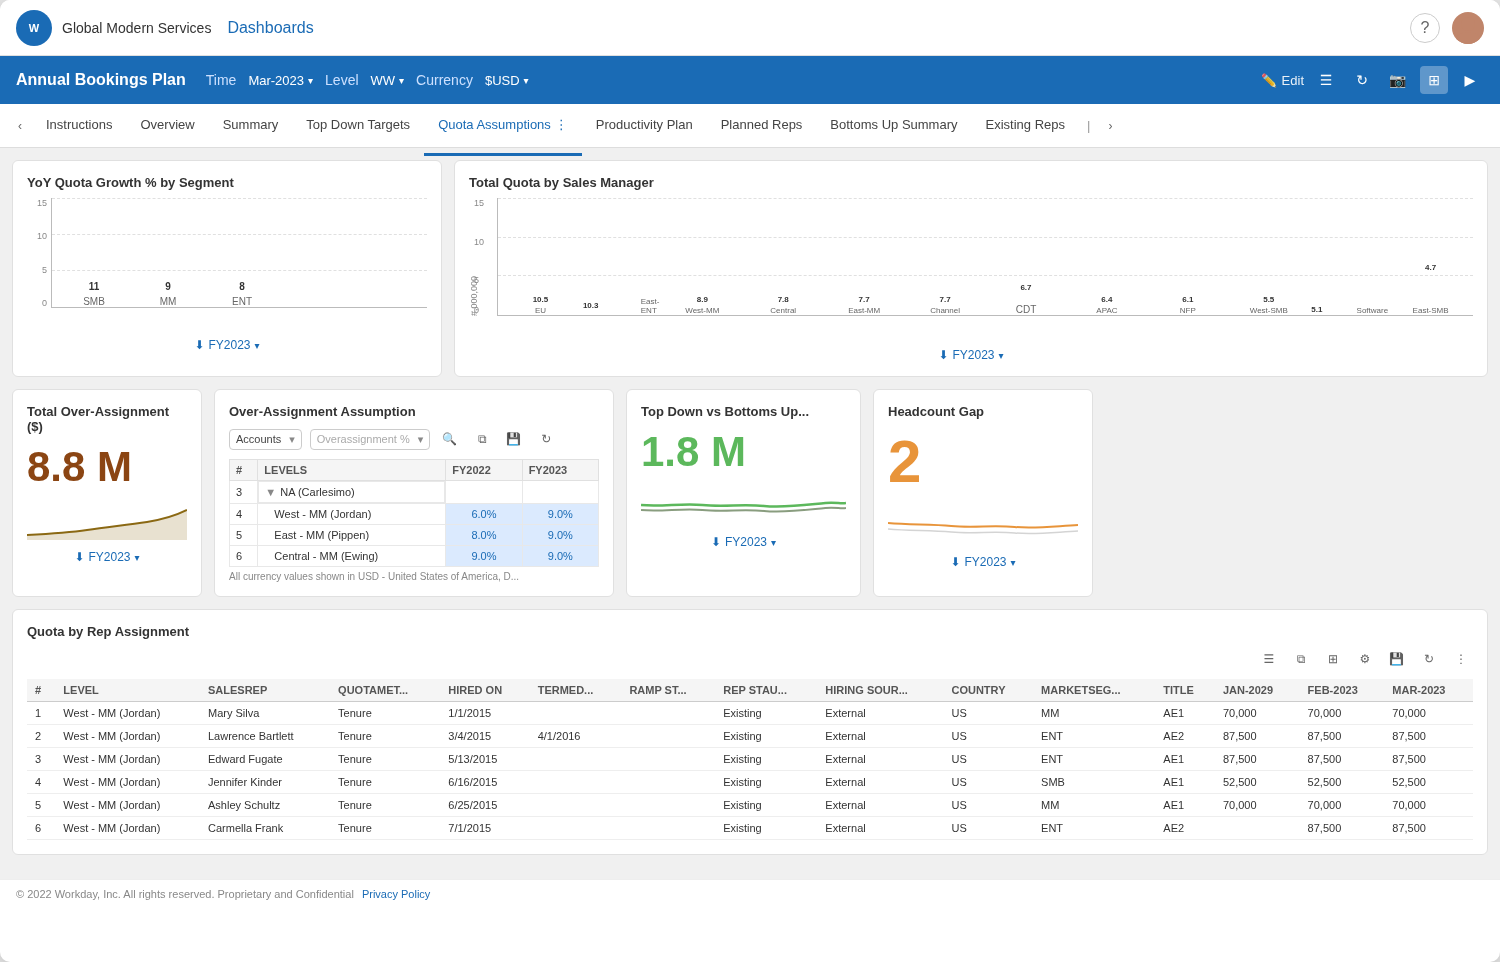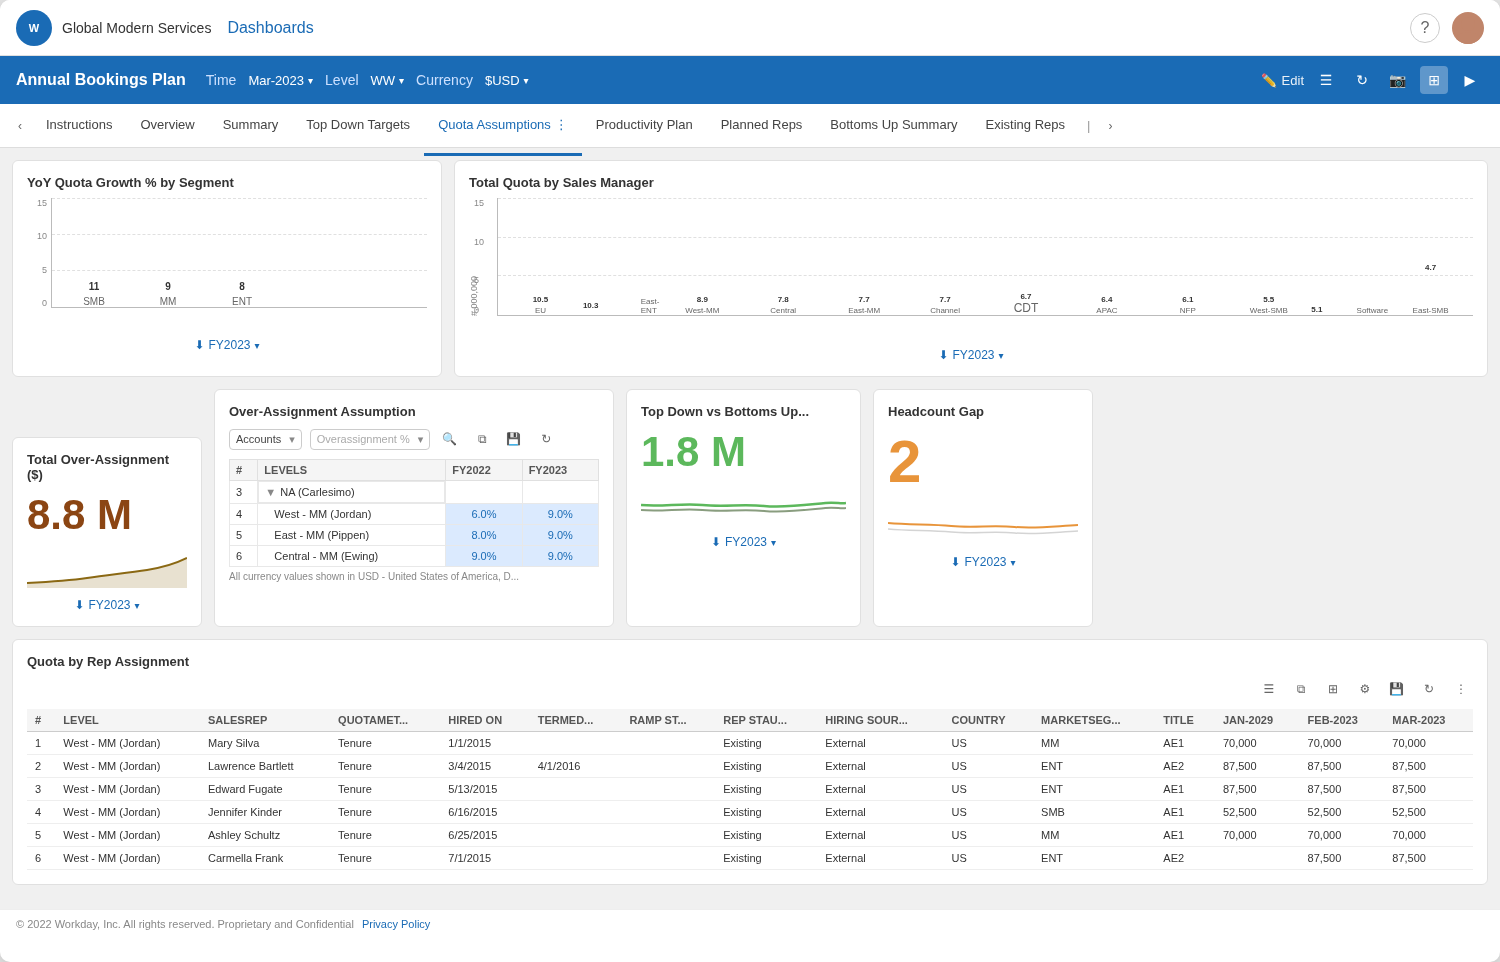--- a/index.html
+++ b/index.html
@@ -47,21 +47,21 @@
     
     .bar-chart { position: relative; margin-top: 8px; }
     .chart-footer { display: flex; align-items: center; justify-content: center; margin-top: 10px; gap: 4px; font-size: 12px; color: #1a6bb5; cursor: pointer; }
     .big-number { font-size: 42px; font-weight: 700; line-height: 1.1; }
     .big-number.brown { color: #8B4513; }
     .big-number.green { color: #5cb85c; }
     .big-number.orange { color: #e8943a; }
 
     
     .chart-row-2 { display: flex; gap: 12px; margin-bottom: 12px; }
-    .card-over-assign { flex: 0 0 190px; background: #fff; border-radius: 6px; border: 1px solid #e0e0e0; padding: 14px; margin-top: 48px; }
+    .card-over-assign { flex: 0 0 190px; background: #fff; border-radius: 6px; border: 1px solid #e0e0e0; padding: 14px; }
     .card-over-assign-table { flex: 0 0 400px; background: #fff; border-radius: 6px; border: 1px solid #e0e0e0; padding: 14px; }
     .card-top-down { flex: 0 0 235px; background: #fff; border-radius: 6px; border: 1px solid #e0e0e0; padding: 14px; }
     .card-headcount { flex: 0 0 220px; background: #fff; border-radius: 6px; border: 1px solid #e0e0e0; padding: 14px; }
 
     
     .sparkline-area { height: 40px; margin: 8px 0; position: relative; }
     .sparkline-svg { width: 100%; height: 40px; }
 
     
     .oa-toolbar { display: flex; align-items: center; gap: 8px; margin-bottom: 8px; }
@@ -261,21 +261,21 @@
                 <span style="font-size:8px;color:#666;margin-top:2px;">East-MM</span>
               </div>
               <div style="flex:1;display:flex;flex-direction:column;align-items:center;">
                 <span style="font-size:8px;font-weight:600;color:#333;">7.7</span>
                 <div style="background:#3a5c2a;width:100%;height:51%;border-radius:1px 1px 0 0;"></div>
                 <span style="font-size:8px;color:#666;margin-top:2px;">Channel</span>
               </div>
               <div style="flex:1;display:flex;flex-direction:column;align-items:center;">
                 <span style="font-size:8px;font-weight:600;color:#333;">6.7</span>
                 <div style="background:#3a5c2a;width:100%;height:45%;border-radius:1px 1px 0 0;"></div>
-                <span style="font-size:12px;color:#666;margin-top:0;">CDT</span>
+                <span style="font-size:10px;color:#666;margin-top:12px;">CDT</span>
               </div>
               <div style="flex:1;display:flex;flex-direction:column;align-items:center;">
                 <span style="font-size:8px;font-weight:600;color:#333;">6.4</span>
                 <div style="background:#3a5c2a;width:100%;height:43%;border-radius:1px 1px 0 0;"></div>
                 <span style="font-size:8px;color:#666;margin-top:2px;">APAC</span>
               </div>
               <div style="flex:1;display:flex;flex-direction:column;align-items:center;">
                 <span style="font-size:8px;font-weight:600;color:#333;">6.1</span>
                 <div style="background:#3a5c2a;width:100%;height:41%;border-radius:1px 1px 0 0;"></div>
                 <span style="font-size:8px;color:#666;margin-top:2px;">NFP</span>

